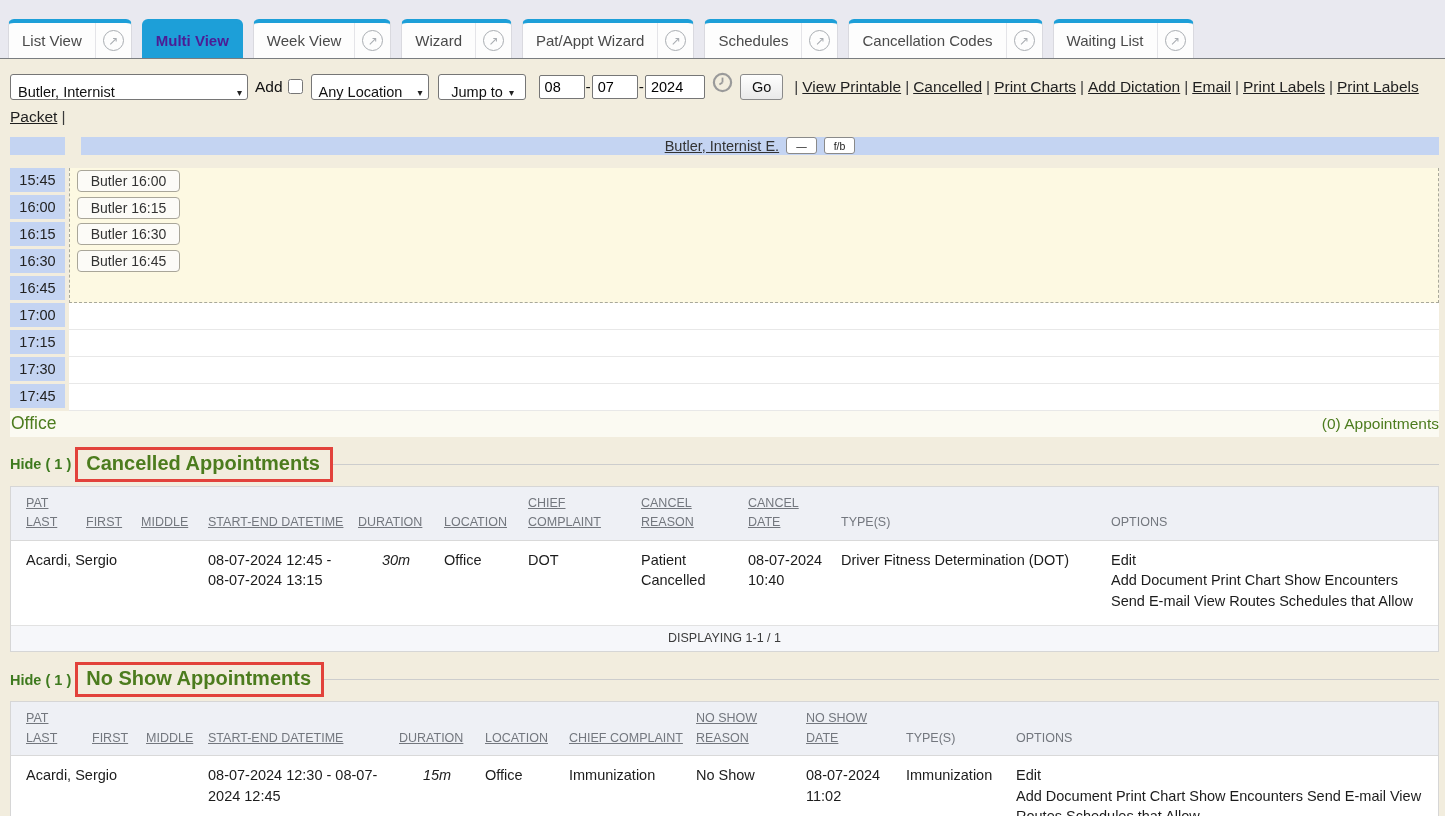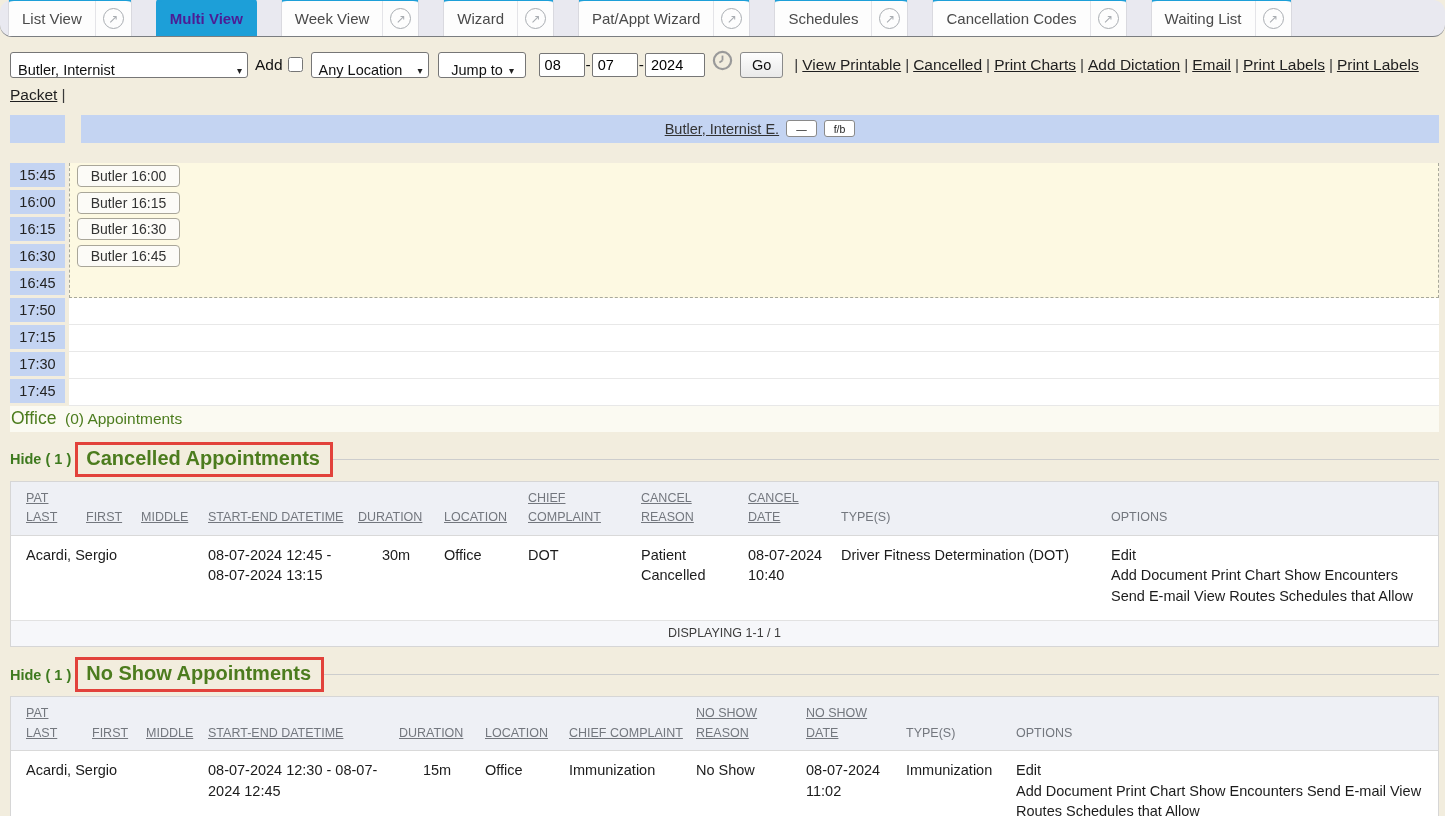--- a/index.html
+++ b/index.html
@@ -6,22 +6,22 @@
   html,body { margin:0; padding:0; }
   body {
     width:1445px; height:816px; overflow:hidden;
     background:#f2edde;
     font-family:"Liberation Sans", sans-serif;
     color:#1d1d1d;
   }
 
   
   .tabbar {
-    height:37px; background:#e9e9f0; border-bottom:1px solid #7a7d80;
-    display:flex; align-items:flex-end; padding-left:8px; gap:24px;border-radius:12px;
+    height:59px; background:#e9e9f0; border-bottom:1px solid #7a7d80;
+    display:flex; align-items:flex-end; padding-left:8px; gap:10px;
   }
   .tab {
     display:flex; align-items:stretch; height:39px; background:#fdfdfd;
     border:1px solid #d9d9df; border-top:4px solid #1d9fd8;
     border-bottom:none; border-radius:6px 6px 0 0; overflow:hidden;
     cursor:pointer;
   }
   .tab-label {
     padding:0 13px; display:flex; align-items:center;
     font-size:15px; color:#4a4a4a; white-space:nowrap;
@@ -65,21 +65,21 @@
   .go-btn {
     height:26px; padding:0 11px; border:1px solid #8a8a8a; border-radius:3px;
     background:linear-gradient(#fefefe,#e9e9e9); font-size:14.5px; color:#111;
     cursor:pointer; margin-right:7px; font-family:"Liberation Sans",sans-serif;
   }
   .tool-links a { color:#1f1f1f; text-decoration:underline; cursor:pointer; }
   .tool-links .sep { color:#3a3a3a; margin:0 4px; }
 
   
   .schedule { margin:4px 6px 0 10px; }
-  .sched-header-row { display:flex; gap:16px; height:28px; margin-bottom:20px; }
+  .sched-header-row { display:flex; gap:16px; height:18px; margin-bottom:13px; }
   .time-col-head { width:55px; background:#c4d4f2; }
   .provider-head {
     flex:1; background:#c4d4f2; display:flex; align-items:center;
     justify-content:center; gap:7px; font-size:14.5px;
   }
   .provider-head a { color:#333; text-decoration:underline; cursor:pointer; }
   .mini-btn {
     height:17px; font-size:10.5px; line-height:1; border:1px solid #8a8a8a;
     border-radius:3px; background:#fff; padding:0 9px; cursor:pointer;
     font-family:"Liberation Sans",sans-serif; color:#222;
@@ -99,21 +99,21 @@
   }
   .slot-row { height:26.5px; display:flex; align-items:center; }
   .slot-btn {
     margin-left:7px; width:103px; height:22px; font-size:14px; color:#333;
     background:#fcfbf7; border:1px solid #a9a699; border-radius:4px;
     cursor:pointer; font-family:"Liberation Sans",sans-serif;
   }
   .empty-row { height:27px; border-bottom:1px solid #e8e8e8; background:#fff; }
   .total-row { display:flex; height:26px; background:#fbfaf2; align-items:center; }
   .total-label { width:55px; font-size:17.5px; color:#4c7c1e; padding-left:1px; }
-  .total-value { flex:1; text-align:left; font-size:15.5px; color:#4c7c1e; }
+  .total-value { flex:1; text-align:right; font-size:15.5px; color:#4c7c1e; }
 
   
   .section { margin:10px 6px 0 10px; }
   .section-head { display:flex; align-items:center; }
   .hide-link {
     color:#3e7a1e; font-weight:bold; font-size:14.5px;
     margin-right:4px; cursor:pointer; white-space:nowrap;
   }
   .section-title {
     font-size:20px; font-weight:bold; color:#4c7c1e;
@@ -128,21 +128,21 @@
     line-height:1.55;
   }
   .tbl-head a { color:#73777e; text-decoration:underline; cursor:pointer; }
   .tbl-head .plain { text-decoration:none; }
   .tbl-row {
     display:grid; padding:9px 0 14px 15px; font-size:14.5px; color:#1c1c1c;
     background:#fff; border-bottom:1px solid #e2e2e2; line-height:1.42;
   }
   .cell { padding-right:10px; }
   .nowrap { white-space:nowrap; }
-  .center { text-align:center; }
+  .center { text-align:center;font-style:italic; }
   .cancelled-grid { grid-template-columns:60px 55px 67px 150px 86px 84px 113px 107px 93px 270px minmax(0,1fr); }
   .noshow-grid   { grid-template-columns:66px 54px 62px 191px 86px 84px 127px 110px 100px 110px minmax(0,1fr); }
   .tbl-foot {
     text-align:center; font-size:12.5px; color:#3c3c3c;
     background:#f6f7fa; padding:5px 0 6px 0;
   }
   .opt-cell a { color:#1c1c1c; text-decoration:none; cursor:pointer; }
   .opt-line { cursor:pointer; }
 </style>
 </head>
@@ -222,21 +222,21 @@
         <button class="mini-btn">f/b</button>
       </div>
     </div>
     <div class="sched-body">
       <div class="time-col">
         <div class="time-cell">15:45</div>
         <div class="time-cell">16:00</div>
         <div class="time-cell">16:15</div>
         <div class="time-cell">16:30</div>
         <div class="time-cell">16:45</div>
-        <div class="time-cell">17:50</div>
+        <div class="time-cell">17:00</div>
         <div class="time-cell">17:15</div>
         <div class="time-cell">17:30</div>
         <div class="time-cell">17:45</div>
       </div>
       <div class="slot-area">
         <div class="open-block">
           <div class="slot-row">
               <button class="slot-btn">Butler 16:00</button>
             </div>
           <div class="slot-row">

